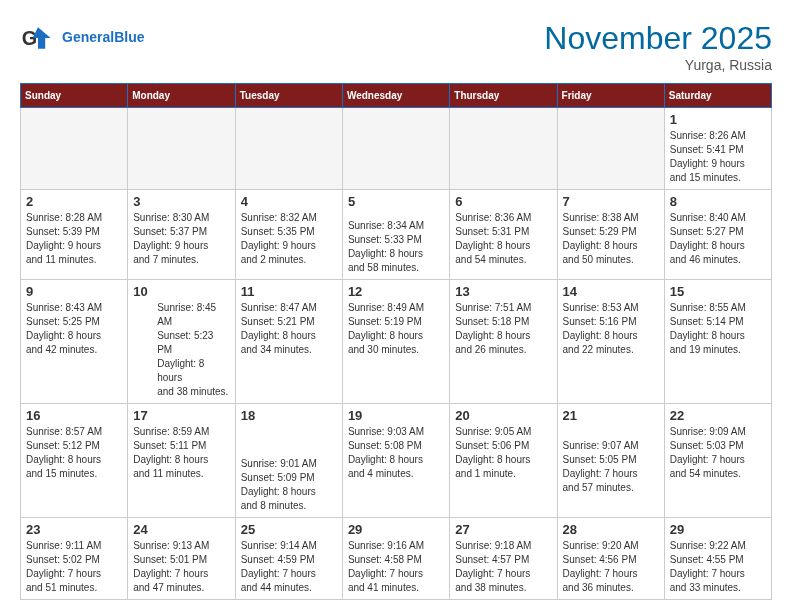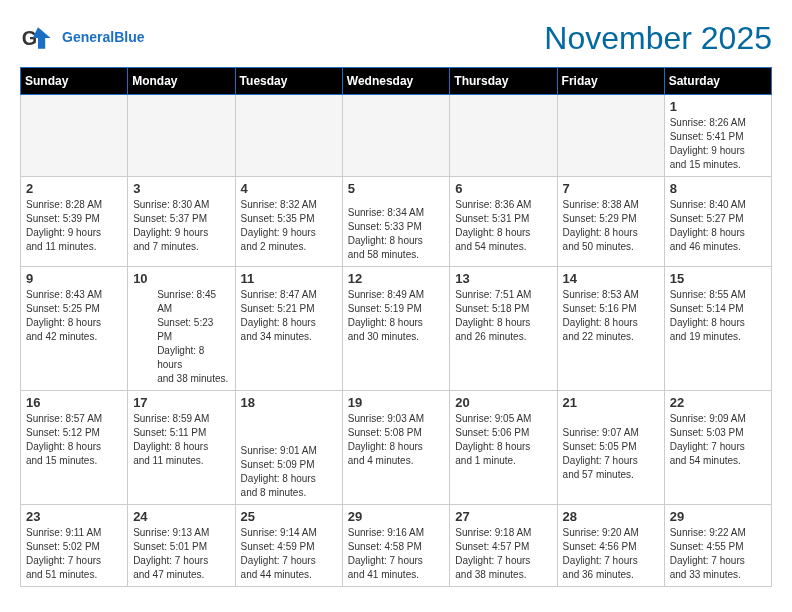--- a/index.html
+++ b/index.html
@@ -40,23 +40,23 @@
     .location {
       font-size: 14px;
       color: #555;
     }
     .calendar {
       width: 100%;
       border-collapse: collapse;
       border: 1px solid #ccc;
     }
     .calendar th {
-      background: #000000;
+      background: #7f1d1d;
       color: #fff;
-      font-size: 12px;
+      font-size: 10px;
       font-weight: bold;
       padding: 6px 4px;
       text-align: left;
       border: 1px solid #1a6fc4;
     }
     .calendar td {
       width: 108px;
       vertical-align: top;
       padding: 4px 5px;
       font-size: 10px;
@@ -91,20 +91,21 @@
     <svg class="logo-icon" viewBox="0 0 40 40">
       <text x="2" y="28" font-size="22" font-family="Arial" font-weight="bold" fill="#333">G</text>
       <polygon points="20,8 34,20 28,20 28,32 20,32 20,20 14,20" fill="#1a6fc4"></polygon>
     </svg>
     <div class="logo-text">
       <div><span>General</span><span>Blue</span></div>
     </div>
   </div>
   <div class="title-block">
     <div class="month-title">November 2025</div>
+    <div class="location">Yurga, Russia</div>
   </div>
 </div>
 
 <table class="calendar">
   <thead>
     <tr id="weekday-header">
         <th>Sunday</th>
         <th>Monday</th>
         <th>Tuesday</th>
         <th>Wednesday</th>

